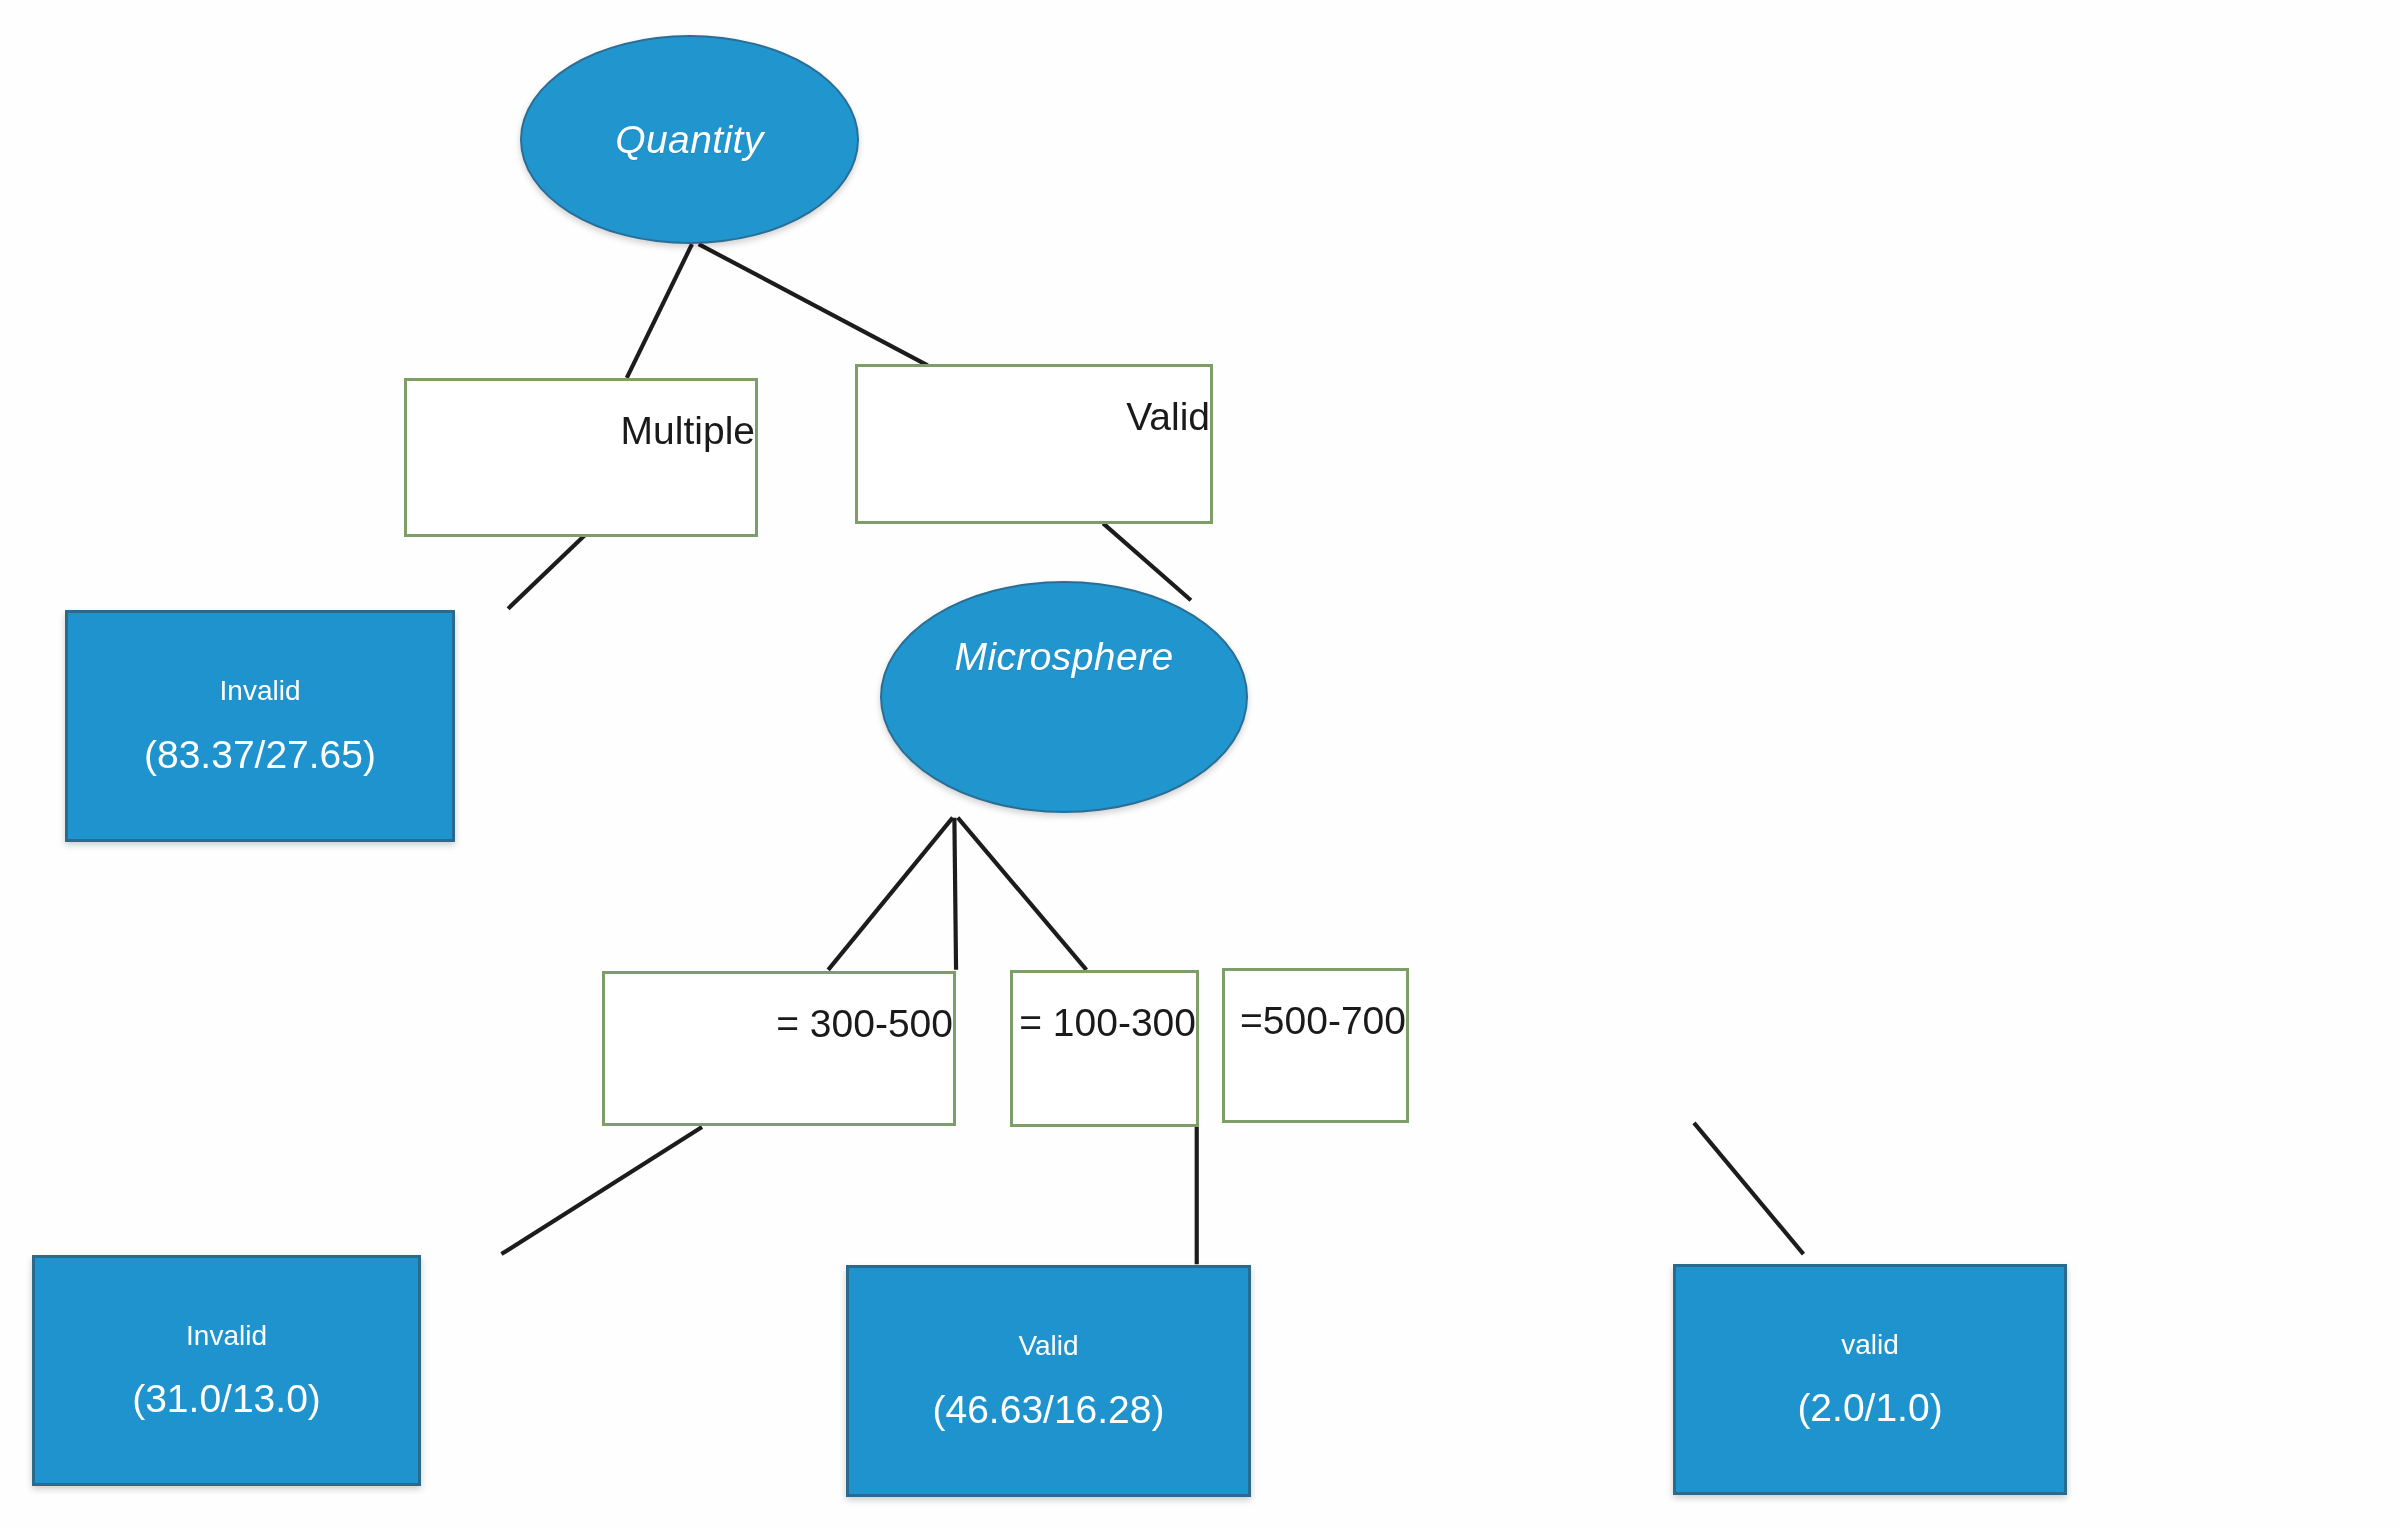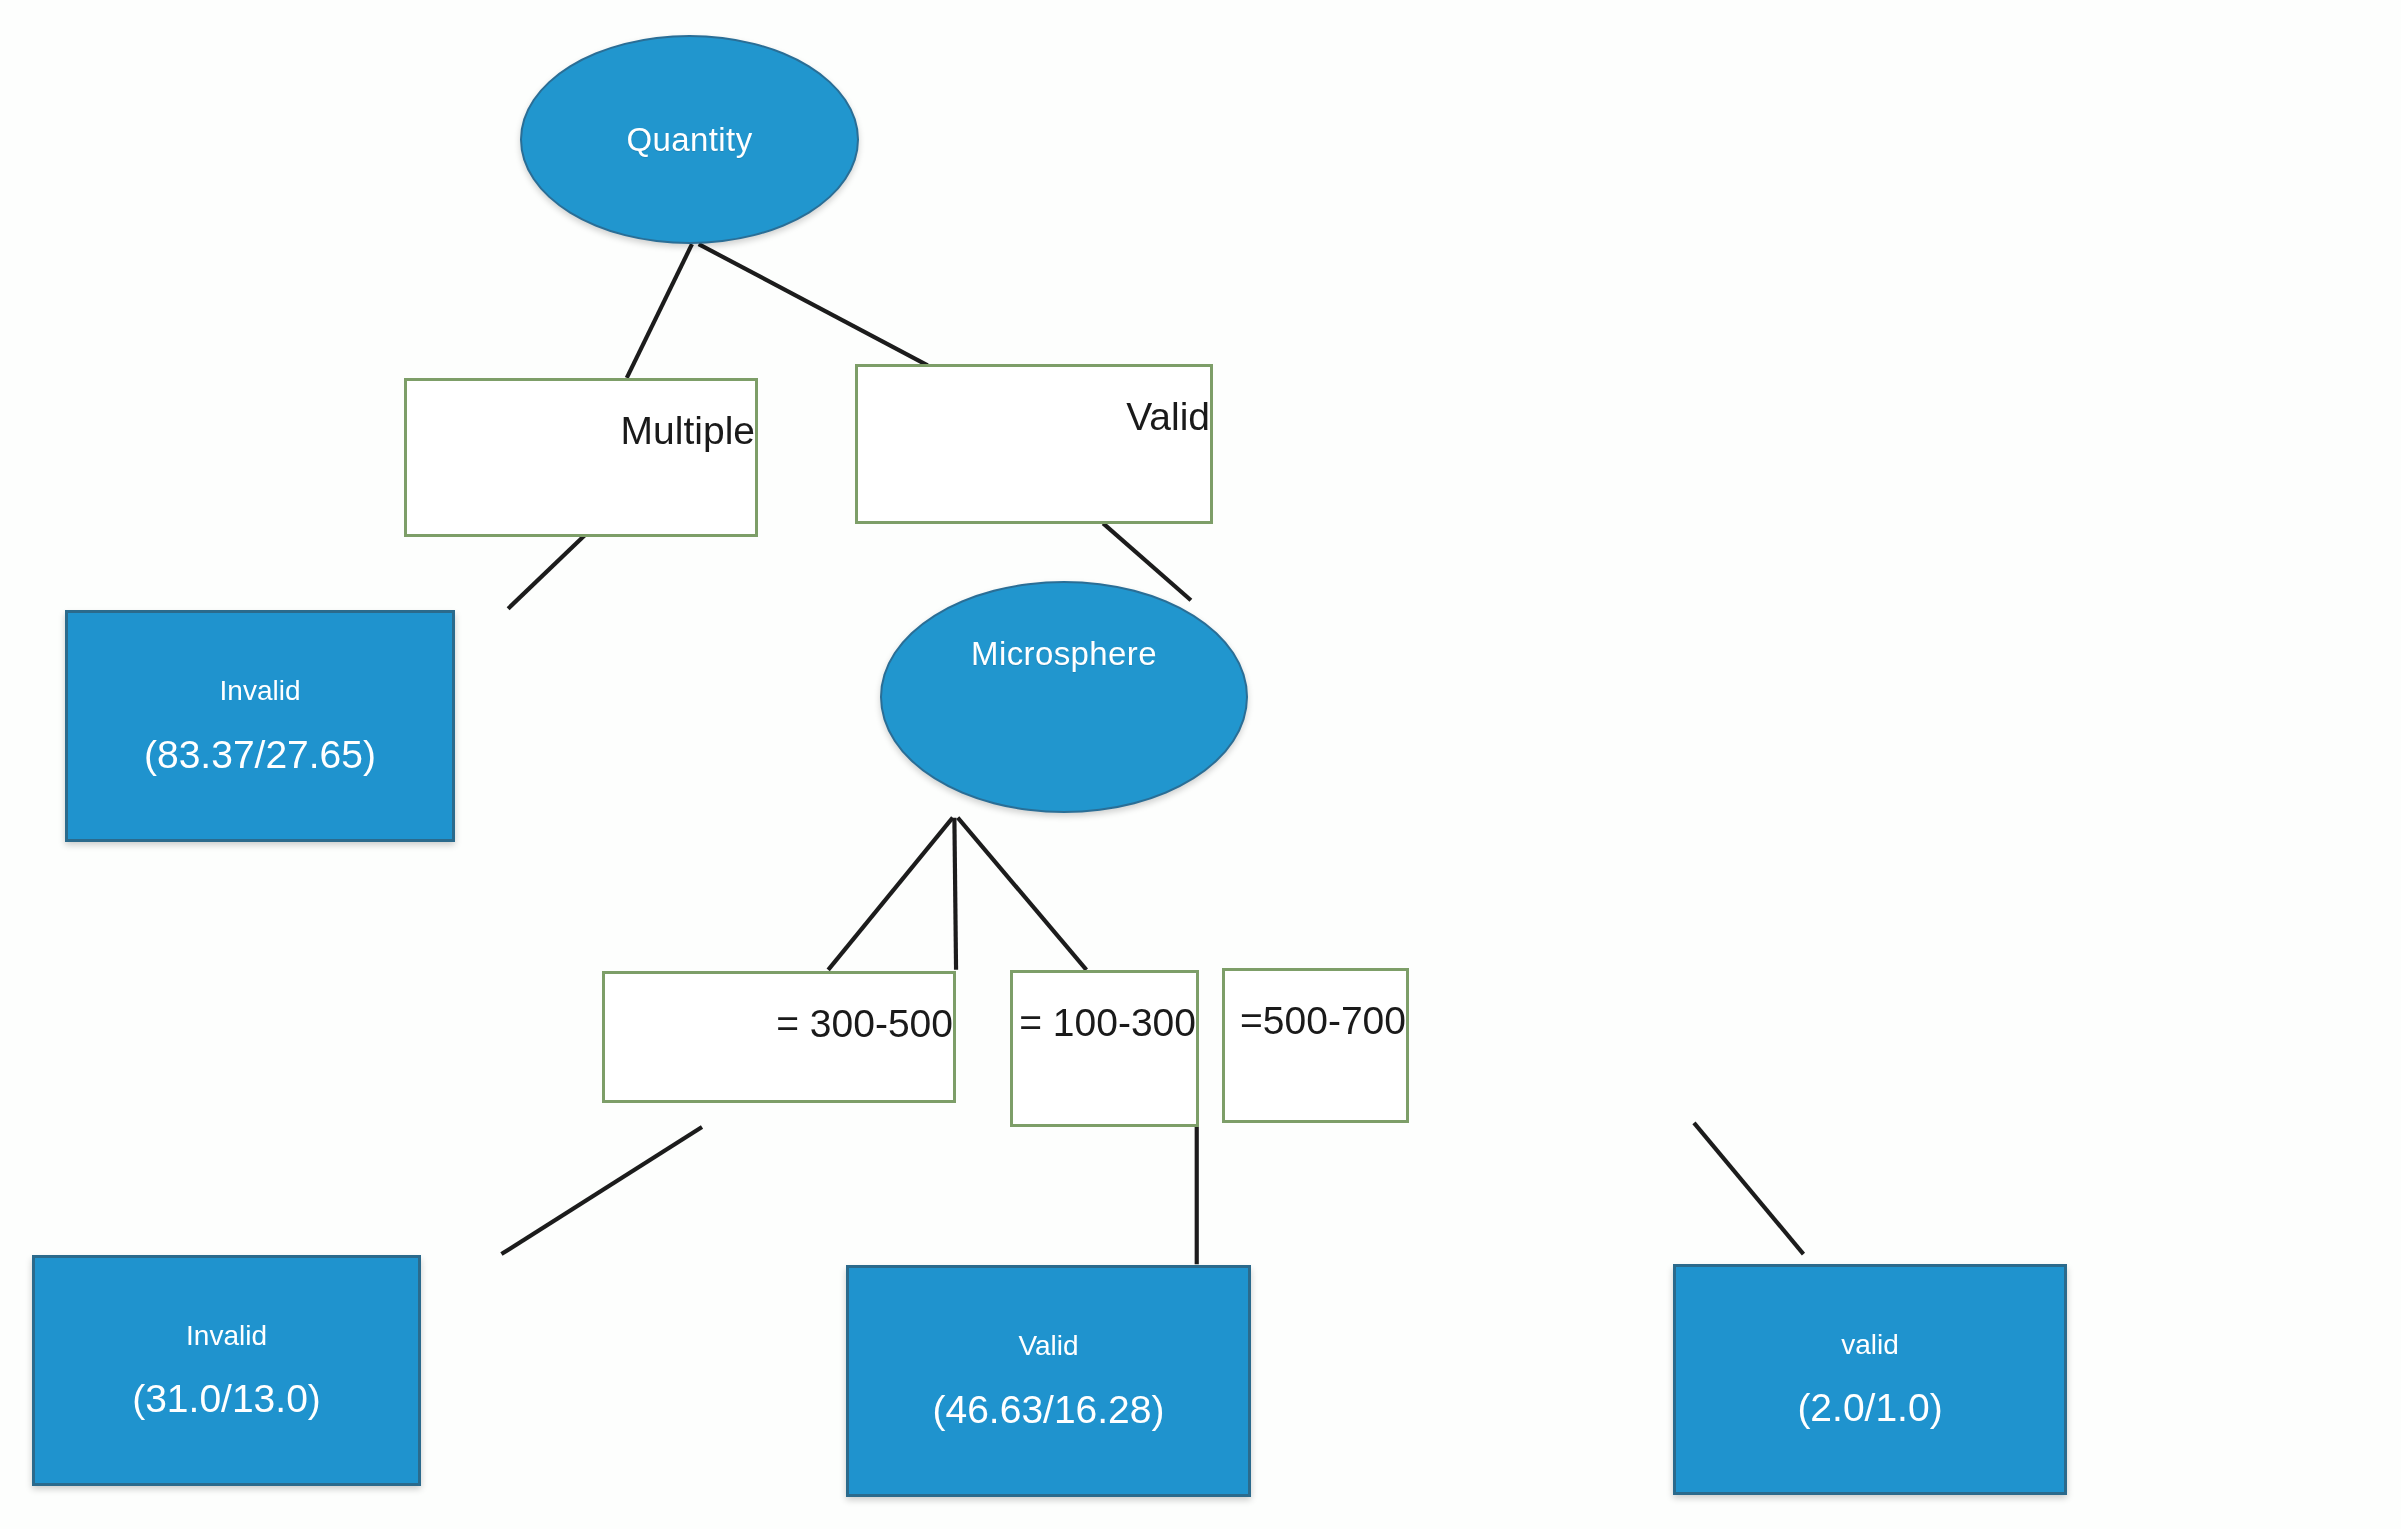--- a/index.html
+++ b/index.html
@@ -37,25 +37,26 @@
   }
   
   .node-ellipse {
     background: #2196ce;
     border: 2.5px solid #2a6e96;
     border-radius: 50%;
     color: #ffffff;
     box-shadow: 0 3.3px 5.9px rgba(0,0,0,0.18);
   }
   .node-ellipse .node-label {
-    font-size: 33px;
+    font-size: 39px;
     font-weight: 400;
     color: #ffffff;
     letter-spacing: 0.4px;
     text-shadow: 0 0.8px 0.8px rgba(0,0,0,0.10);
+    font-style: italic;
   }
   
   .node-leaf {
     background: #1f93ce;
     border: 3.3px solid #2b6a8c;
     color: #ffffff;
     box-shadow: 0 4.2px 6.7px rgba(0,0,0,0.20);
   }
   .node-leaf .leaf-title {
     font-size: 28px;
@@ -127,21 +128,21 @@
 
   <div class="node node-leaf" style="left:65px; top:610px; width:390px; height:232px;">
     <span class="leaf-title">Invalid</span>
     <span class="leaf-stats">(83.37/27.65)</span>
   </div>
 
   <div class="node node-ellipse" style="left:880px; top:581px; width:368px; height:232px; justify-content:flex-start;">
     <span class="node-label" style="margin-top:52px;">Microsphere</span>
   </div>
 
-  <div class="edge-label" style="left:602px; top:971px; width:354px; height:132px;">
+  <div class="edge-label" style="left:602px; top:971px; width:354px; height:155px;">
     <span class="edge-text">= 300-500</span>
   </div>
 
   <div class="edge-label" style="left:1010px; top:970px; width:189px; height:157px;">
     <span class="edge-text">= 100-300</span>
   </div>
 
   <div class="edge-label" style="left:1222px; top:968px; width:187px; height:155px;">
     <span class="edge-text">=500-700</span>
   </div>

